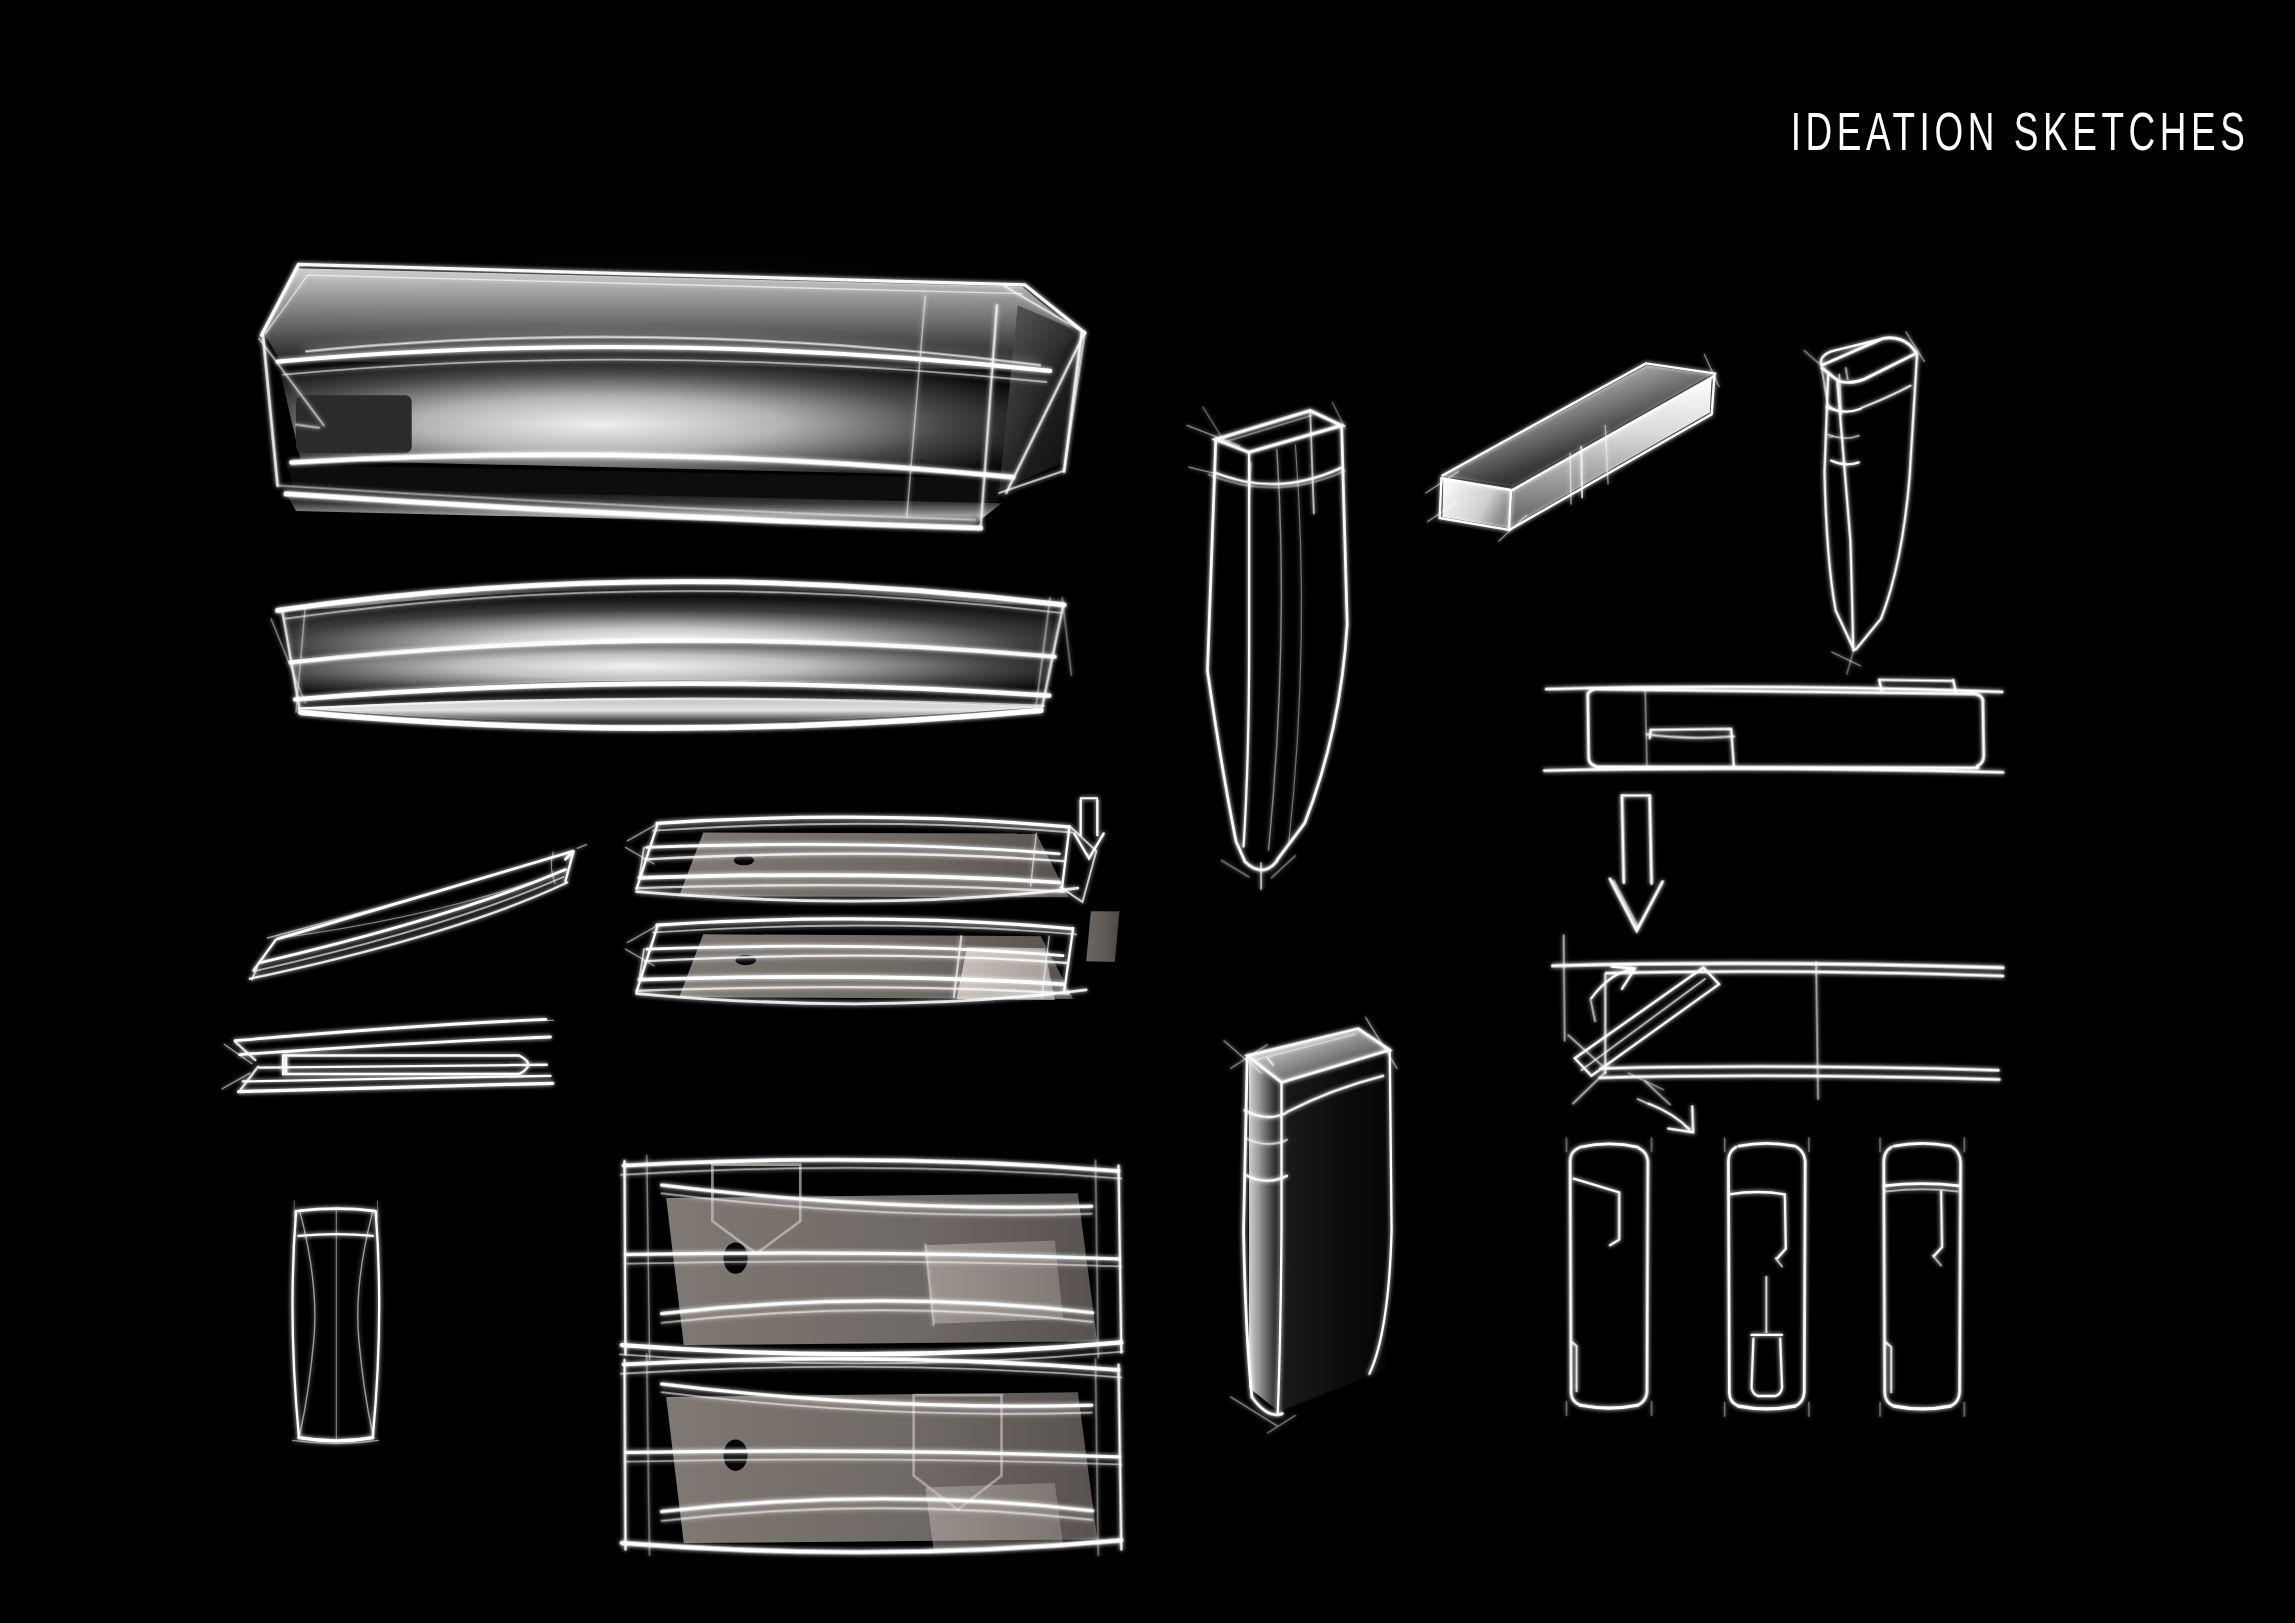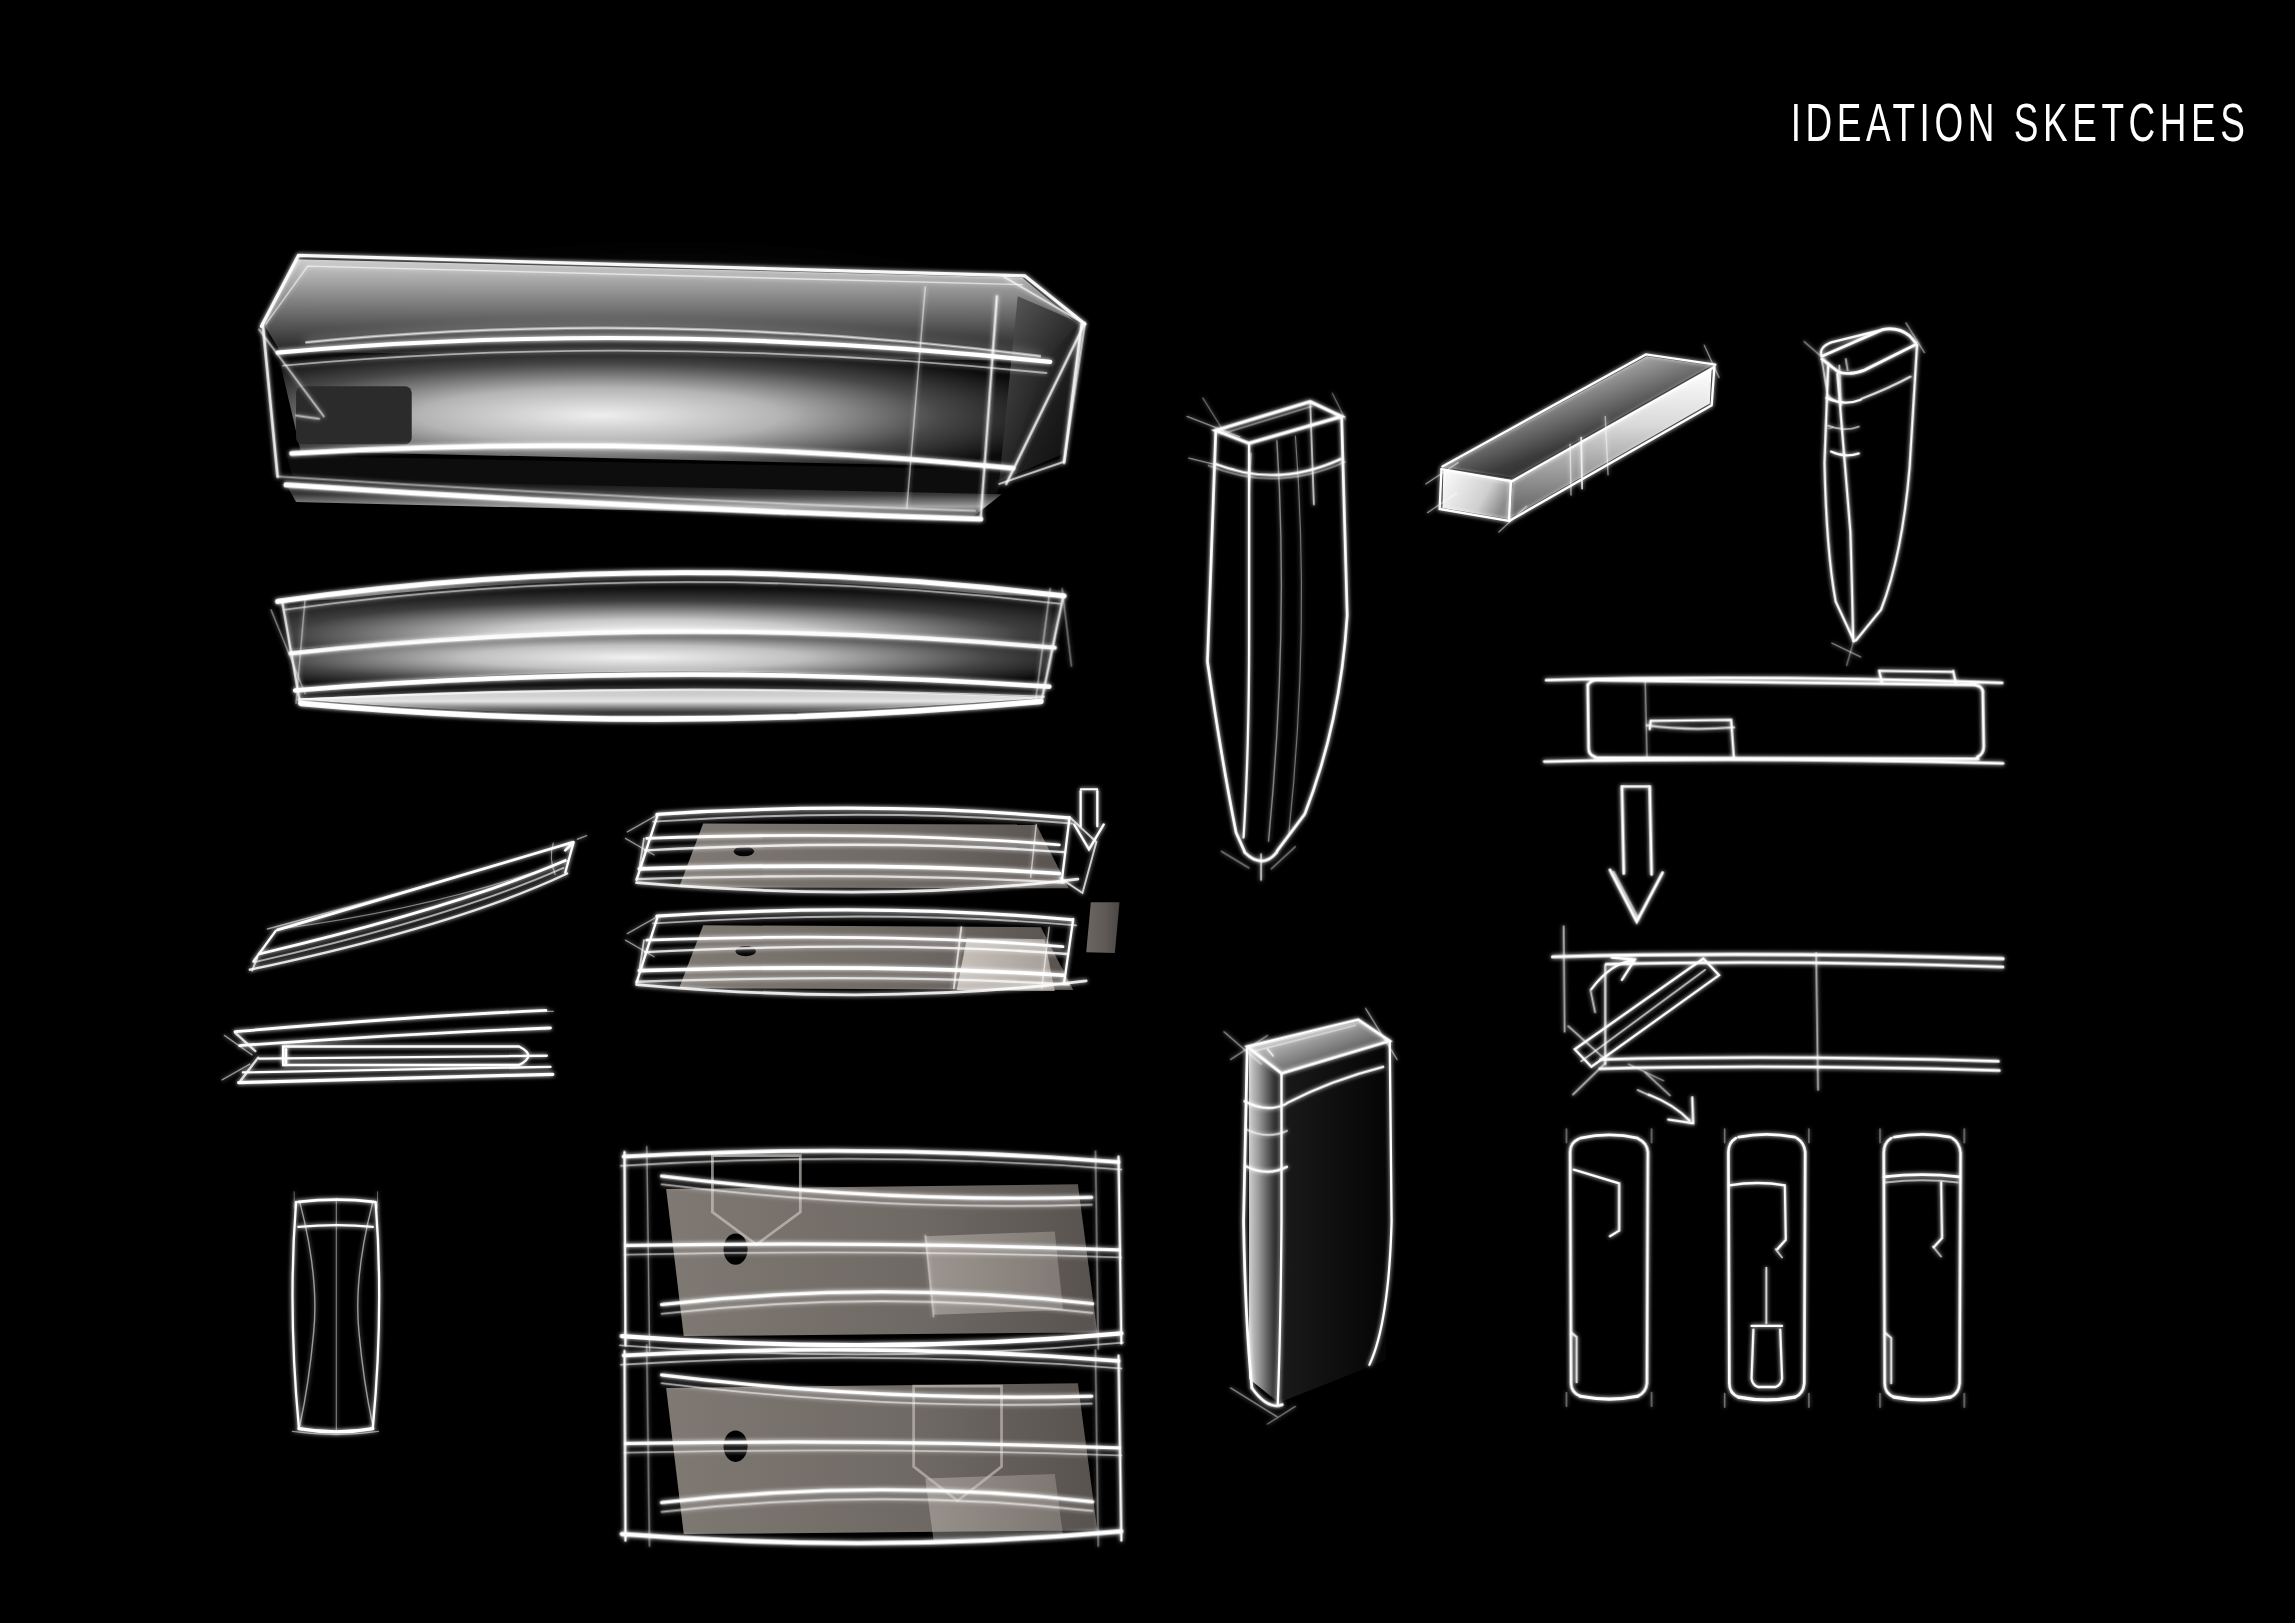--- a/index.html
+++ b/index.html
@@ -5,20 +5,21 @@
   html,body{margin:0;padding:0;background:#000;}
   body{
     width:2295px;height:1623px;
     font-family:"Liberation Sans", sans-serif;
     overflow:hidden;
     position:relative;
   }
   #board{
     position:absolute;inset:0;
     background:#000000;
+    margin-top:9px;
   }
   #title{
     position:absolute;
     right:46px;
     top:97px;
     color:#ffffff;
     font-family:"Liberation Sans", sans-serif;
     font-size:45px;
     font-weight:400;
     letter-spacing:5.6px;

